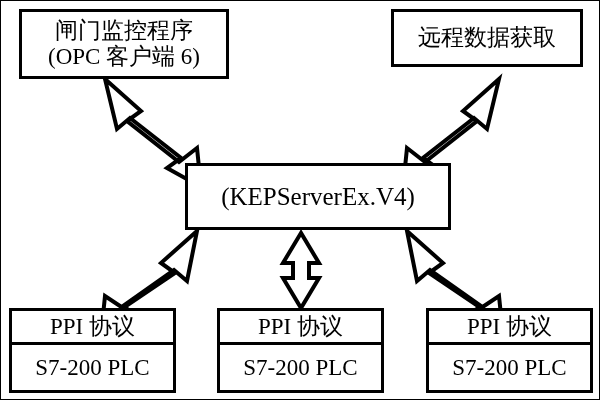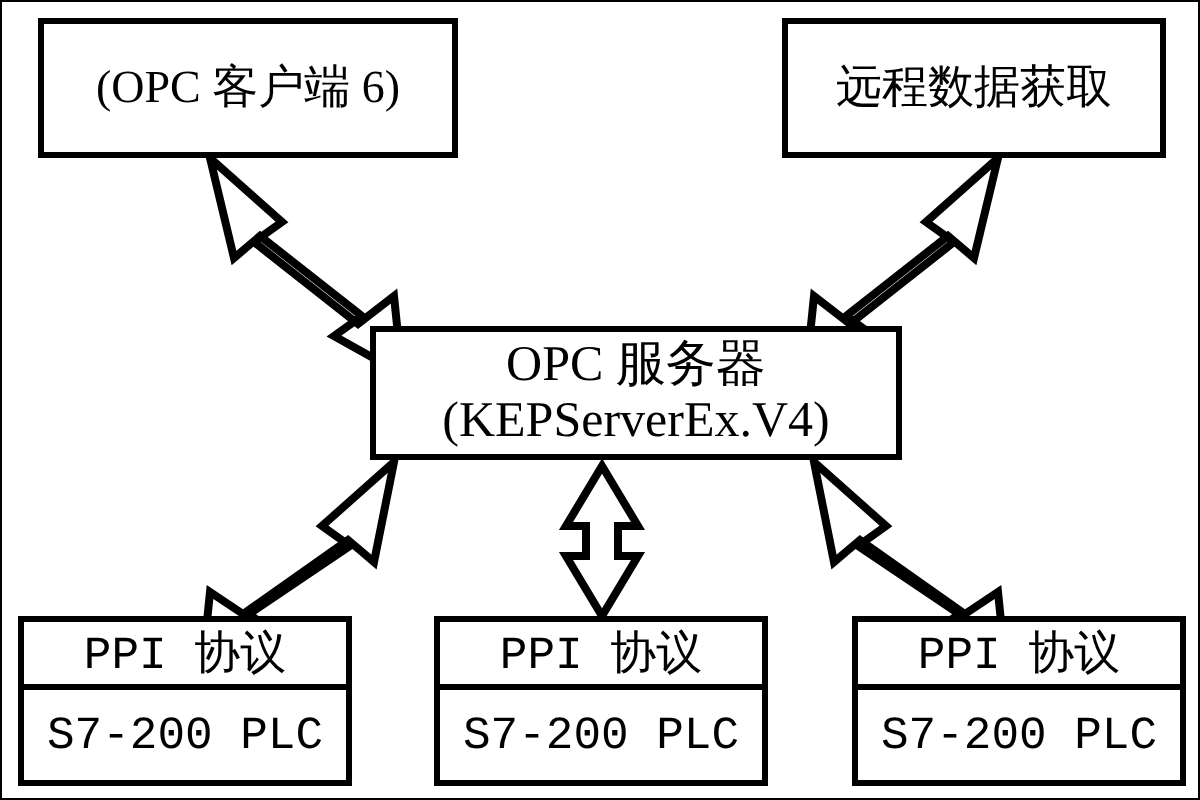--- a/index.html
+++ b/index.html
@@ -57,21 +57,20 @@
     justify-content: flex-start;
   }
   .plc-cell {
     width: 100%;
     box-sizing: border-box;
     display: flex;
     align-items: center;
     justify-content: center;
     font-size: 23px;
     color: #000000;
-    font-family: Liberation Mono, monospace;
   }
   .plc-cell-top {
     height: 37px;
     border-bottom: 3px solid #000000;
   }
   .plc-cell-bottom {
     height: 54px;
   }
   .arrow-layer {
     position: absolute;
@@ -96,29 +95,29 @@
 
       <polygon points="196,230 160,262 174,272 122,307 104,295 100,334 136,315 122,305 173,269 186,280"></polygon>
 
       <polygon points="300,232 282,262 292,262 292,277 282,277 300,307 318,277 308,277 308,262 318,262"></polygon>
 
       <polygon points="406,230 442,262 428,272 480,307 498,295 502,334 466,315 480,305 429,269 416,280"></polygon>
     </g>
   </svg>
 
   <div class="node client-box" style="left:18px; top:8px; width:210px; height:70px;">
+    <span class="line line-1">闸门监控程序</span>
     <span class="line line-2">(OPC 客户端 6)</span>
   </div>
 
-  <div class="node client-box" style="left:390px; top:8px; width:192px; height:70px;">
+  <div class="node client-box" style="left:390px; top:8px; width:192px; height:58px;">
     <span class="line line-1">远程数据获取</span>
   </div>
 
   <div class="node server-box" style="left:184px; top:162px; width:266px; height:67px;">
-    <span class="line line-1">OPC 服务器</span>
     <span class="line line-2">(KEPServerEx.V4)</span>
   </div>
 
   <div class="node plc-box" style="left:8px; top:307px; width:167px; height:85px;">
     <div class="plc-cell plc-cell-top">PPI 协议</div>
     <div class="plc-cell plc-cell-bottom">S7-200 PLC</div>
   </div>
 
   <div class="node plc-box" style="left:216px; top:307px; width:167px; height:85px;">
     <div class="plc-cell plc-cell-top">PPI 协议</div>

